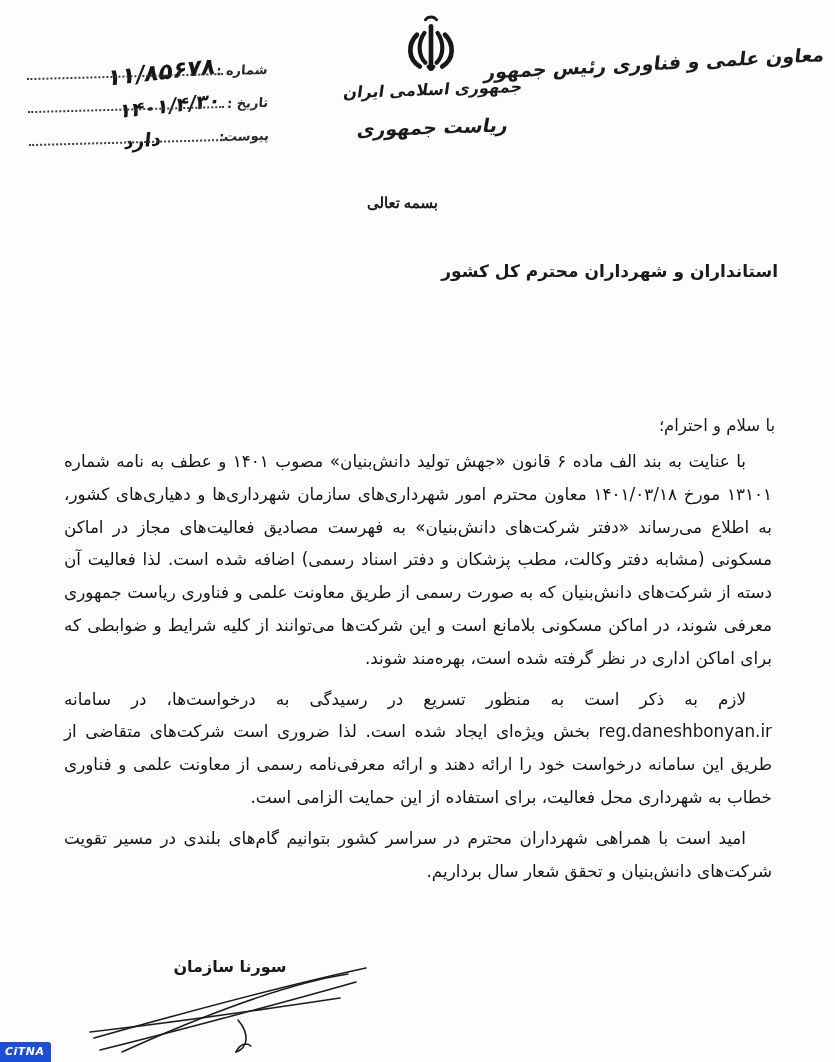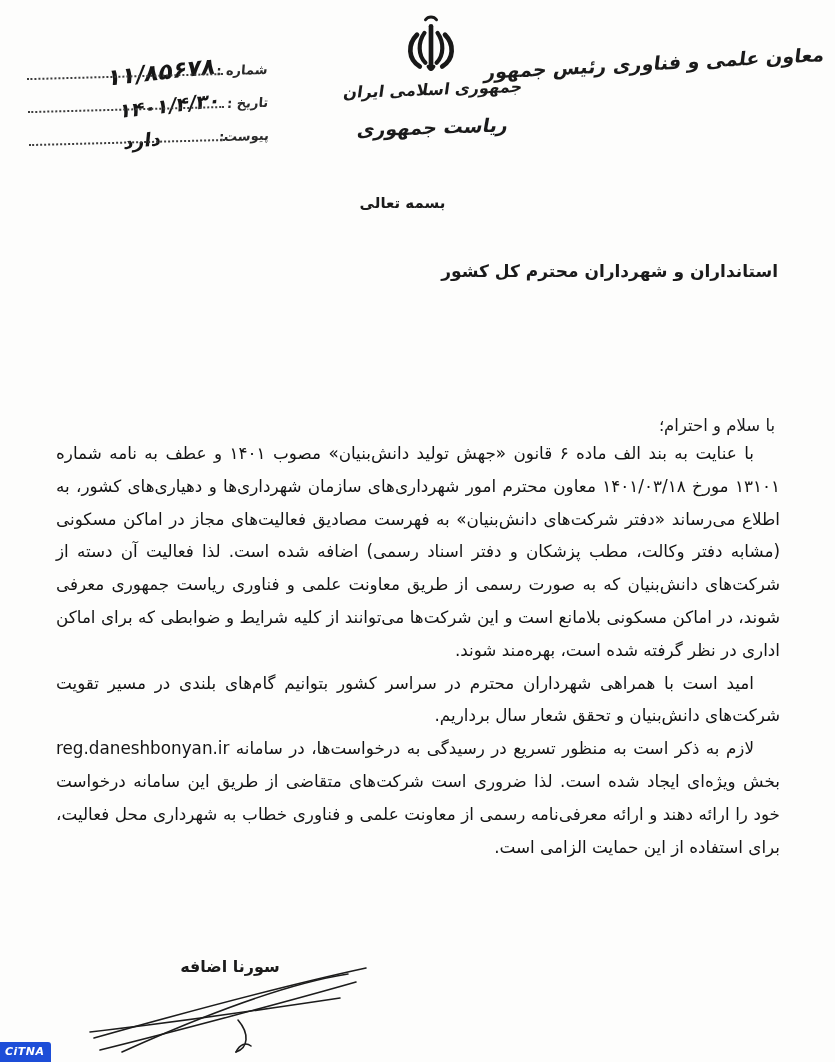--- a/index.html
+++ b/index.html
@@ -68,21 +68,21 @@
   .office-title {
     display:inline-block;
     font-size:19px; font-weight:bold;
     transform:skewX(-10deg) rotate(-3deg);
     white-space:nowrap;
   }
 
   
   .besmele {
     position:absolute; top:194px; left:0; right:30px;
-    text-align:center; font-weight:bold; font-size:15px; direction:rtl;
+    text-align:center; font-weight:bold; font-size:15px; direction:rtl;font-family:Liberation Serif, serif;
   }
   .addressee {
     position:absolute; top:261px; right:57px; left:57px;
     text-align:right; direction:rtl;
     font-weight:bold; font-size:17px;
   }
   .subject {
     position:absolute; top:329px; right:57px; left:57px;
     text-align:right; direction:rtl;
     font-weight:bold; font-size:17px;
@@ -96,21 +96,21 @@
   .salutation {
     position:absolute; top:404px; right:60px;
     direction:rtl; font-size:16.5px;margin-top:12px;
   }
   .body-text {
     position:absolute; top:437px; left:56px; right:55px;
     direction:rtl; text-align:justify;
     font-size:16.8px; line-height:32.8px;
     color:#141414;
   }
-  .body-text p { text-indent:26px; margin:0; }
+  .body-text p { text-indent:26px; margin:8px; }
 
   
   .sign-name {
     position:absolute; top:957px; left:170px; width:120px;
     direction:rtl; text-align:center;
     font-weight:bold; font-size:16px;
   }
   .sign-scrawl { position:absolute; left:88px; top:962px; }
 
   
@@ -174,25 +174,25 @@
 
   <div class="besmele">بسمه تعالی</div>
 
   <div class="addressee">استانداران و شهرداران محترم کل کشور</div>
 
 
   <div class="salutation">با سلام و احترام؛</div>
 
   <div class="body-text">
     <p>با عنایت به بند الف ماده ۶ قانون «جهش تولید دانش‌بنیان» مصوب ۱۴۰۱ و عطف به نامه شماره ۱۳۱۰۱ مورخ ۱۴۰۱/۰۳/۱۸ معاون محترم امور شهرداری‌های سازمان شهرداری‌ها و دهیاری‌های کشور، به اطلاع می‌رساند «دفتر شرکت‌های دانش‌بنیان» به فهرست مصادیق فعالیت‌های مجاز در اماکن مسکونی (مشابه دفتر وکالت، مطب پزشکان و دفتر اسناد رسمی) اضافه شده است. لذا فعالیت آن دسته از شرکت‌های دانش‌بنیان که به صورت رسمی از طریق معاونت علمی و فناوری ریاست جمهوری معرفی شوند، در اماکن مسکونی بلامانع است و این شرکت‌ها می‌توانند از کلیه شرایط و ضوابطی که برای اماکن اداری در نظر گرفته شده است، بهره‌مند شوند.</p>
+    <p>لازم به ذکر است به منظور تسریع در رسیدگی به درخواست‌ها، در سامانه reg.daneshbonyan.ir بخش ویژه‌ای ایجاد شده است. لذا ضروری است شرکت‌های متقاضی از طریق این سامانه درخواست خود را ارائه دهند و ارائه معرفی‌نامه رسمی از معاونت علمی و فناوری خطاب به شهرداری محل فعالیت، برای استفاده از این حمایت الزامی است.</p>
     <p>امید است با همراهی شهرداران محترم در سراسر کشور بتوانیم گام‌های بلندی در مسیر تقویت شرکت‌های دانش‌بنیان و تحقق شعار سال برداریم.</p>
-    <p>لازم به ذکر است به منظور تسریع در رسیدگی به درخواست‌ها، در سامانه reg.daneshbonyan.ir بخش ویژه‌ای ایجاد شده است. لذا ضروری است شرکت‌های متقاضی از طریق این سامانه درخواست خود را ارائه دهند و ارائه معرفی‌نامه رسمی از معاونت علمی و فناوری خطاب به شهرداری محل فعالیت، برای استفاده از این حمایت الزامی است.</p>
-  </div>
-
-  <div class="sign-name">سورنا اضافه</div>
+  </div>
+
+  <div class="sign-name">سورنا سازمان</div>
   <div class="sign-scrawl">
     <svg width="285" height="95" viewBox="0 0 285 95" aria-hidden="true">
       <g fill="none" stroke="#1c1c1c" stroke-width="1.6" stroke-linecap="round">
         <path d="M6,76 C70,58 190,25 278,6"></path>
         <path d="M12,88 C85,70 205,38 268,20"></path>
         <path d="M2,70 C72,62 172,48 252,36"></path>
         <path d="M34,90 C105,58 195,22 260,12"></path>
         <path d="M150,58 C162,72 160,86 148,90"></path>
         <path d="M148,90 C152,82 158,80 163,84"></path>
       </g>

